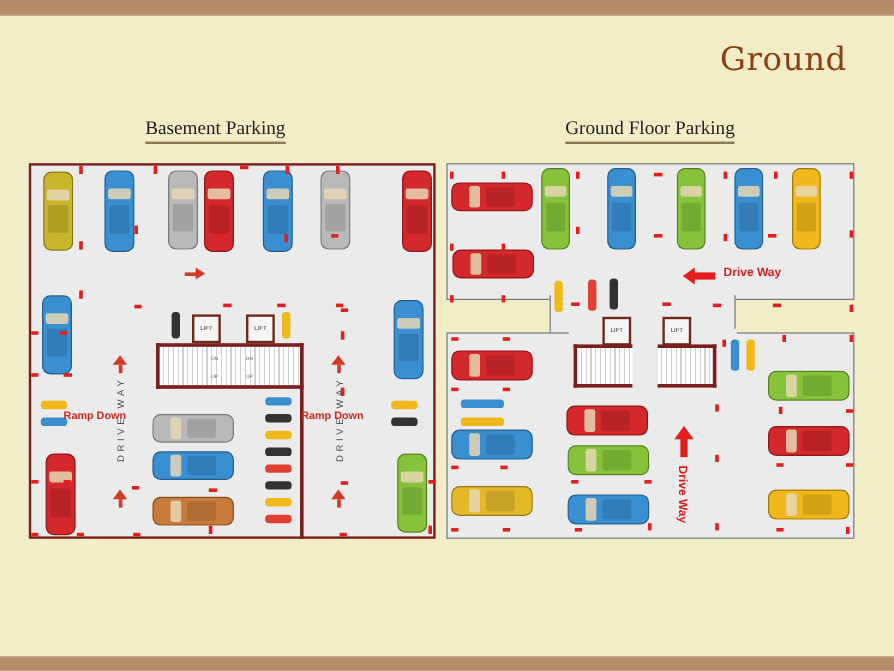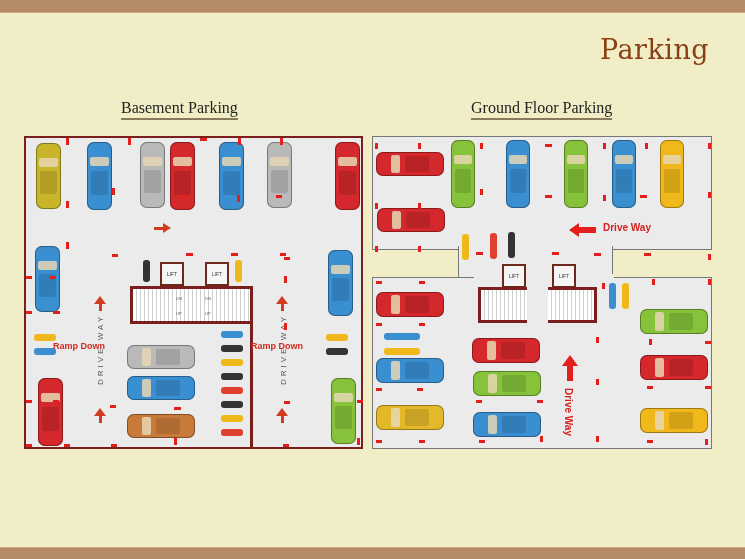--- a/index.html
+++ b/index.html
@@ -28,21 +28,21 @@
   .lift{position:absolute;width:20px;height:20px;background:#f5f5f5;border:2px solid #6b2a1a;font-size:5px;text-align:center;line-height:20px;color:#333;}
   .stair{position:absolute;background:repeating-linear-gradient(90deg,#fff 0 3px,#cfcfcf 3px 4px);border:3px solid #7a1e1e;border-top:3px solid #7a1e1e;}
   .stair-txt{position:absolute;font-size:4px;color:#555;}
 </style>
 </head>
 <body>
 
 <div class="band top"></div>
 <div class="band bottom"></div>
 
-<div class="title">Parking</div>
+<div class="title">Ground</div>
 
 <div class="subtitle" style="left:121px;">Basement Parking</div>
 <div class="subtitle" style="left:471px;">Ground Floor Parking</div>
 
 <div class="plan" style="left:24px;top:136px;width:339px;height:313px;background:#ebebeb;border:2px solid #7a1e1e;box-sizing:border-box;">
 
   <div class="car v" style="left:10px;top:5px;width:25px;height:66px;background:#c9b52a;"></div>
   <div class="car v" style="left:61px;top:4px;width:25px;height:68px;background:#3a8fd1;"></div>
   <div class="car v" style="left:114px;top:4px;width:25px;height:66px;background:#b9b9b9;"></div>
   <div class="car v" style="left:144px;top:4px;width:25px;height:68px;background:#d4282c;"></div>

